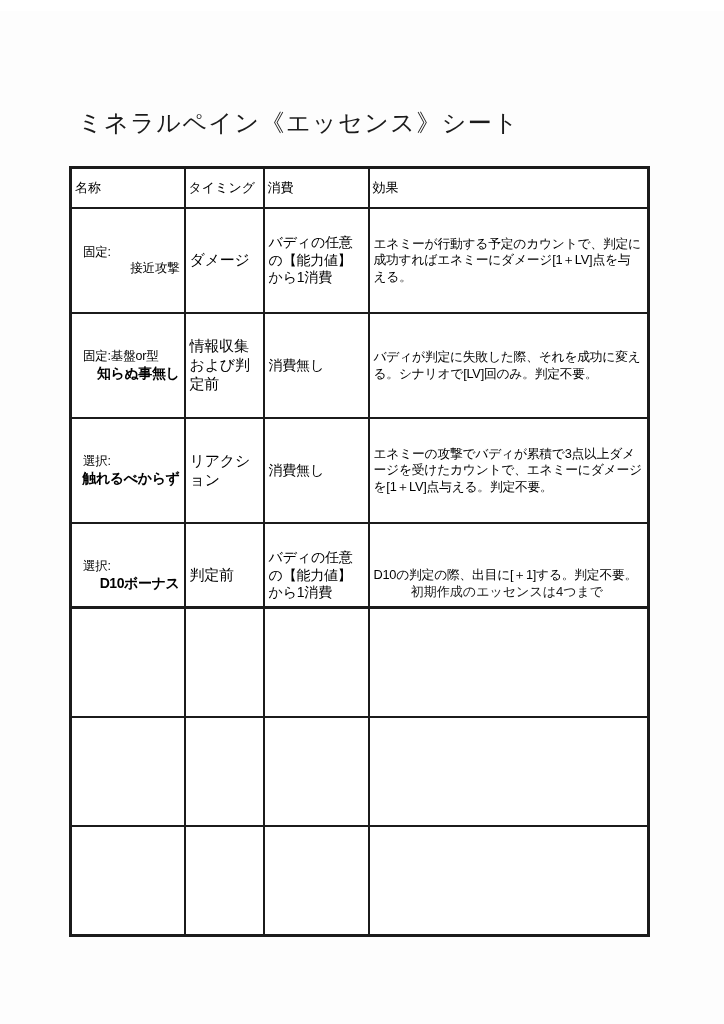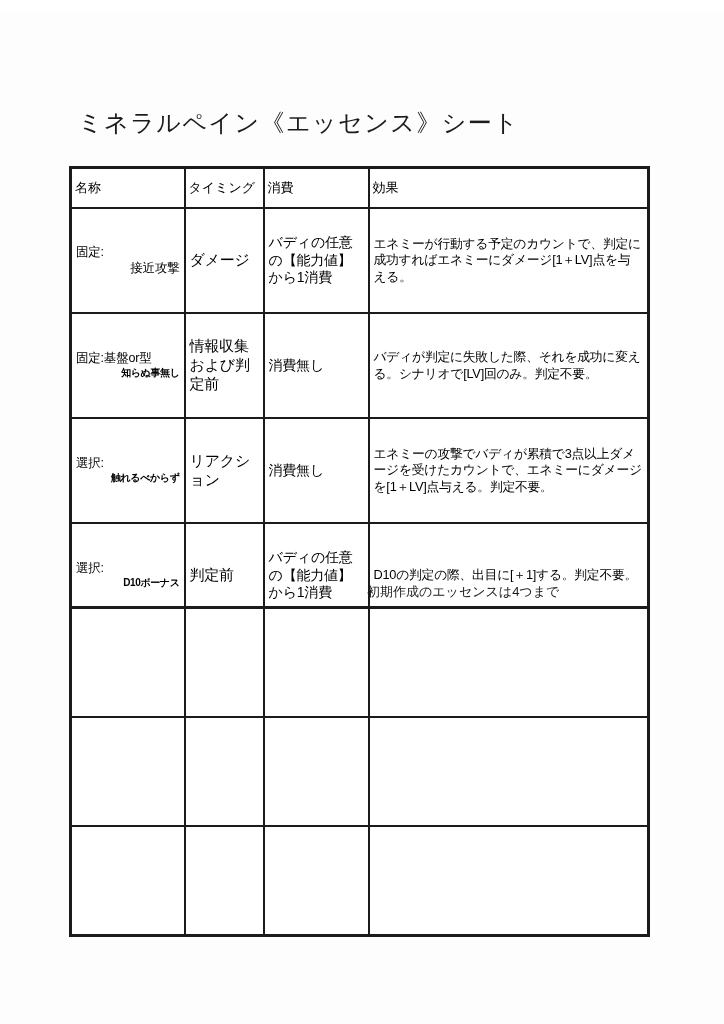--- a/index.html
+++ b/index.html
@@ -84,48 +84,49 @@
 
   .cell-inner {
     font-size: 12.5px;
     line-height: 1.22;
     letter-spacing: -0.2px;
   }
   .cell-name .line1 {
     font-size: 12.5px;
     line-height: 1.25;
     display: block;
+    margin-left: 7px;
   }
   .cell-name .line2 {
     display: block;
     line-height: 1.25;
     text-align: right;
   }
   .cell-name .line2.bold {
     font-weight: bold;
-    font-size: 10px;
+    font-size: 14px;
     letter-spacing: -0.4px;
   }
   .cell-name .line2.plain {
     font-size: 12.5px;
   }
 
   .cell-timing { font-size: 15px; line-height: 1.25; }
   .cell-cost   { font-size: 14px; line-height: 1.25; }
   .cell-effect { font-size: 12.8px; line-height: 1.28; letter-spacing: -0.25px; }
 
   .blank-row td { height: 99px; }
 
   
   .note {
     position: absolute;
     left: 367px;
     top: 572px;
     width: 280px;
-    text-align: left;
+    text-align: center;
     font-size: 13px;
     color: #1b1b1b;
     white-space: nowrap;
   }
 </style>
 </head>
 <body>
 
 <div class="page">
 

